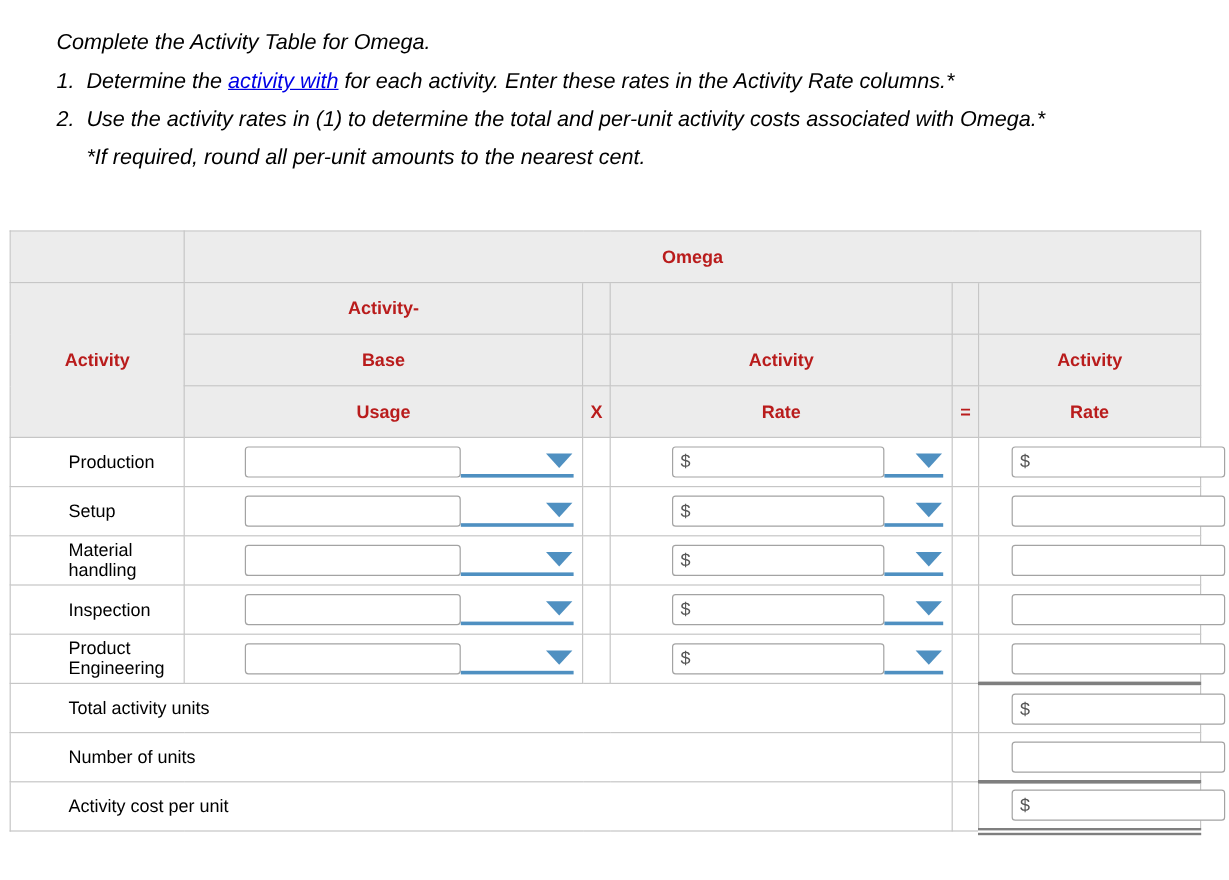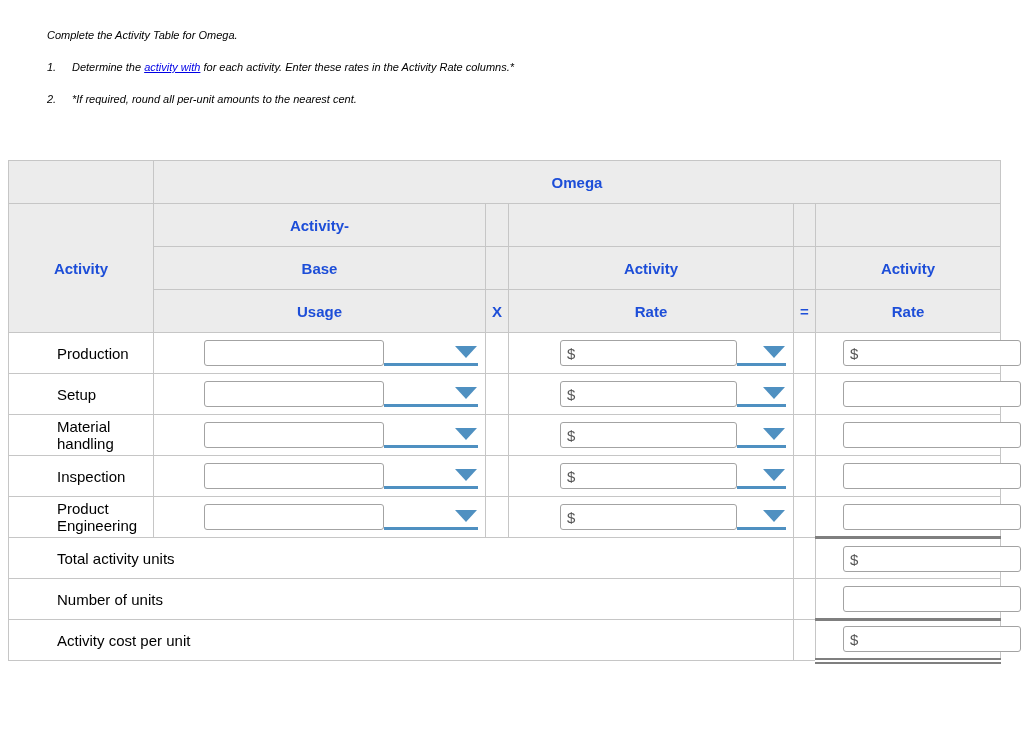--- a/index.html
+++ b/index.html
@@ -7,21 +7,21 @@
     width: 1024px; height: 733px;
     background: #ffffff;
     font-family: "Liberation Sans", sans-serif;
     overflow: hidden;
   }
 
   
   .instructions {
     padding: 25px 0 0 47px;
     font-style: italic;
-    font-size: 11px;
+    font-size: 18px;
     color: #000;
     line-height: 20px;
   }
   .instructions p { margin: 0 0 12px 0; }
   .instructions .item { position: relative; padding-left: 25px; }
   .instructions .num { position: absolute; left: 0; }
   .instructions .footnote { padding-left: 25px; }
   a.inline-link { color: #0000e5; text-decoration: underline; cursor: pointer; }
 
   
@@ -33,21 +33,21 @@
     font-size: 15px;
   }
   .activity-table td {
     border: 1px solid #c6c6c6;
     padding: 0;
     vertical-align: middle;
     background: #fff;
   }
   .activity-table tr.hdr td {
     background: #ececec;
-    color: #1d4ed8;
+    color: #b91c1c;
     font-weight: bold;
     text-align: center;
     height: 43px;
   }
   .activity-table tr.body-row td { height: 41px; padding-left: 48px; }
 
   td.lbl {
     text-align: left;
     padding-left: 6px;
     color: #000;
@@ -110,21 +110,21 @@
 </style>
 </head>
 <body>
 
 <div class="instructions">
   <p class="intro">Complete the Activity Table for Omega.</p>
   <p class="item">
     <span class="num">1.</span><span>Determine the </span><a class="inline-link">activity with</a><span> for each activity. Enter these rates in the Activity Rate columns.*</span>
   </p>
   <p class="item">
-    <span class="num">2.</span>
+    <span class="num">2.</span><span>Use the activity rates in (1) to determine the total and per-unit activity costs associated with Omega.*</span>
   </p>
   <p class="footnote">*If required, round all per-unit amounts to the nearest cent.</p>
 </div>
 
 <table class="activity-table">
   <colgroup>
     <col style="width:145px">
       <col style="width:332px">
       <col style="width:23px">
     <col style="width:285px">

